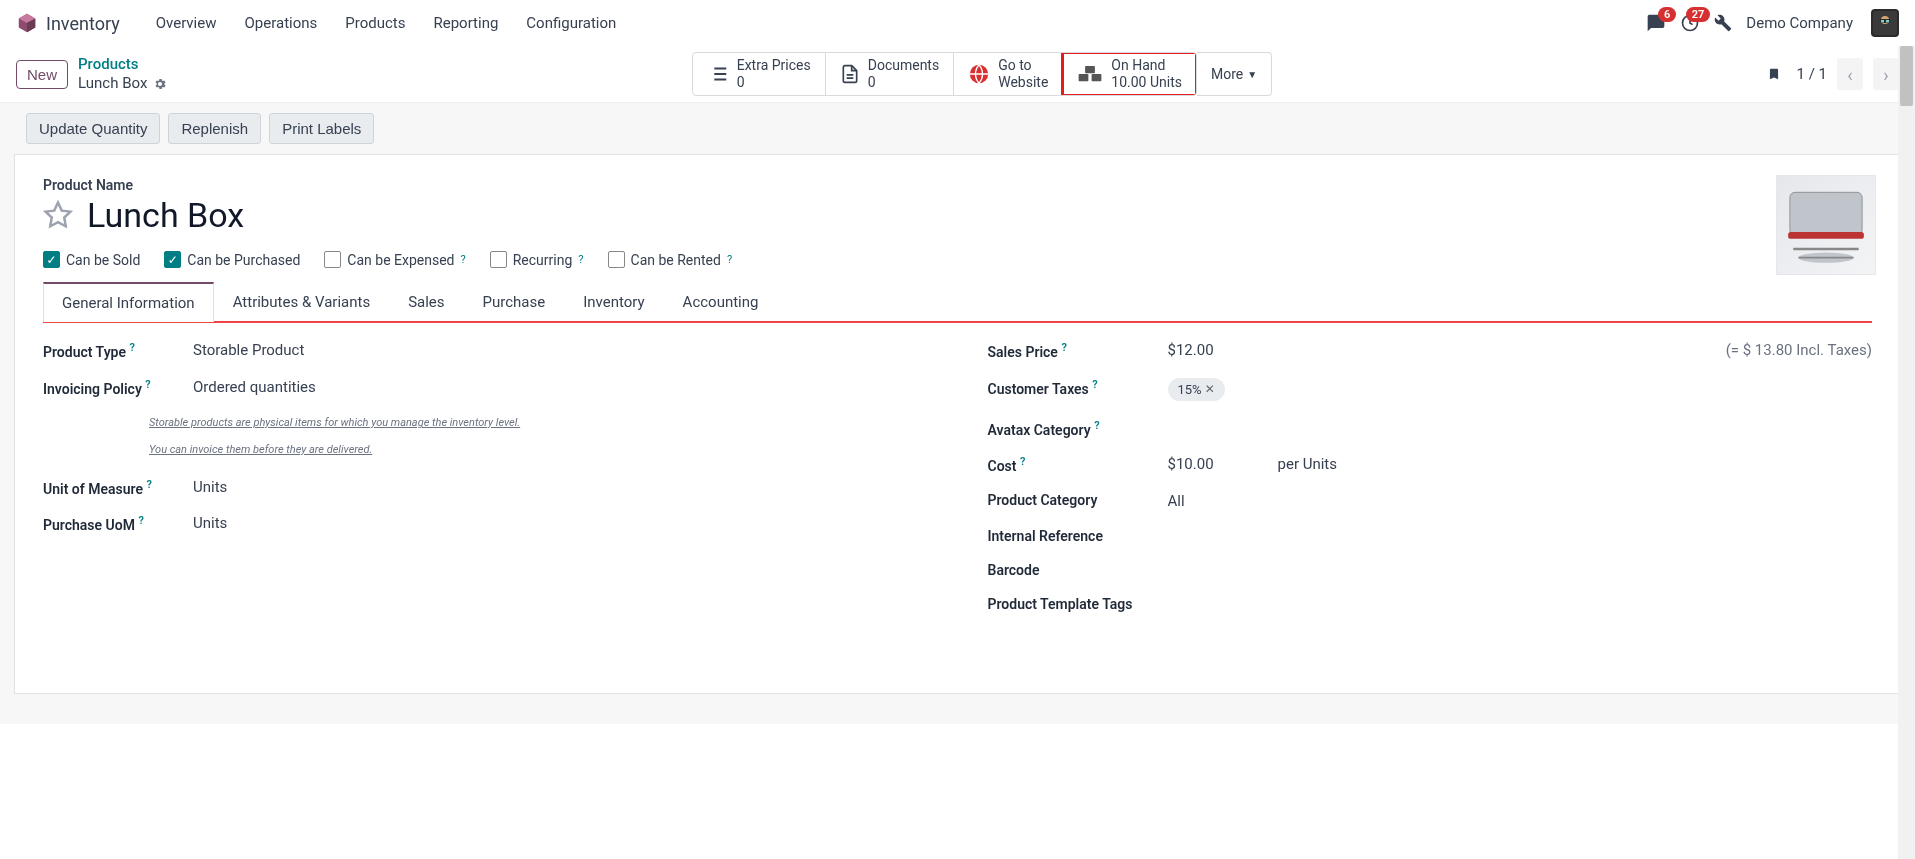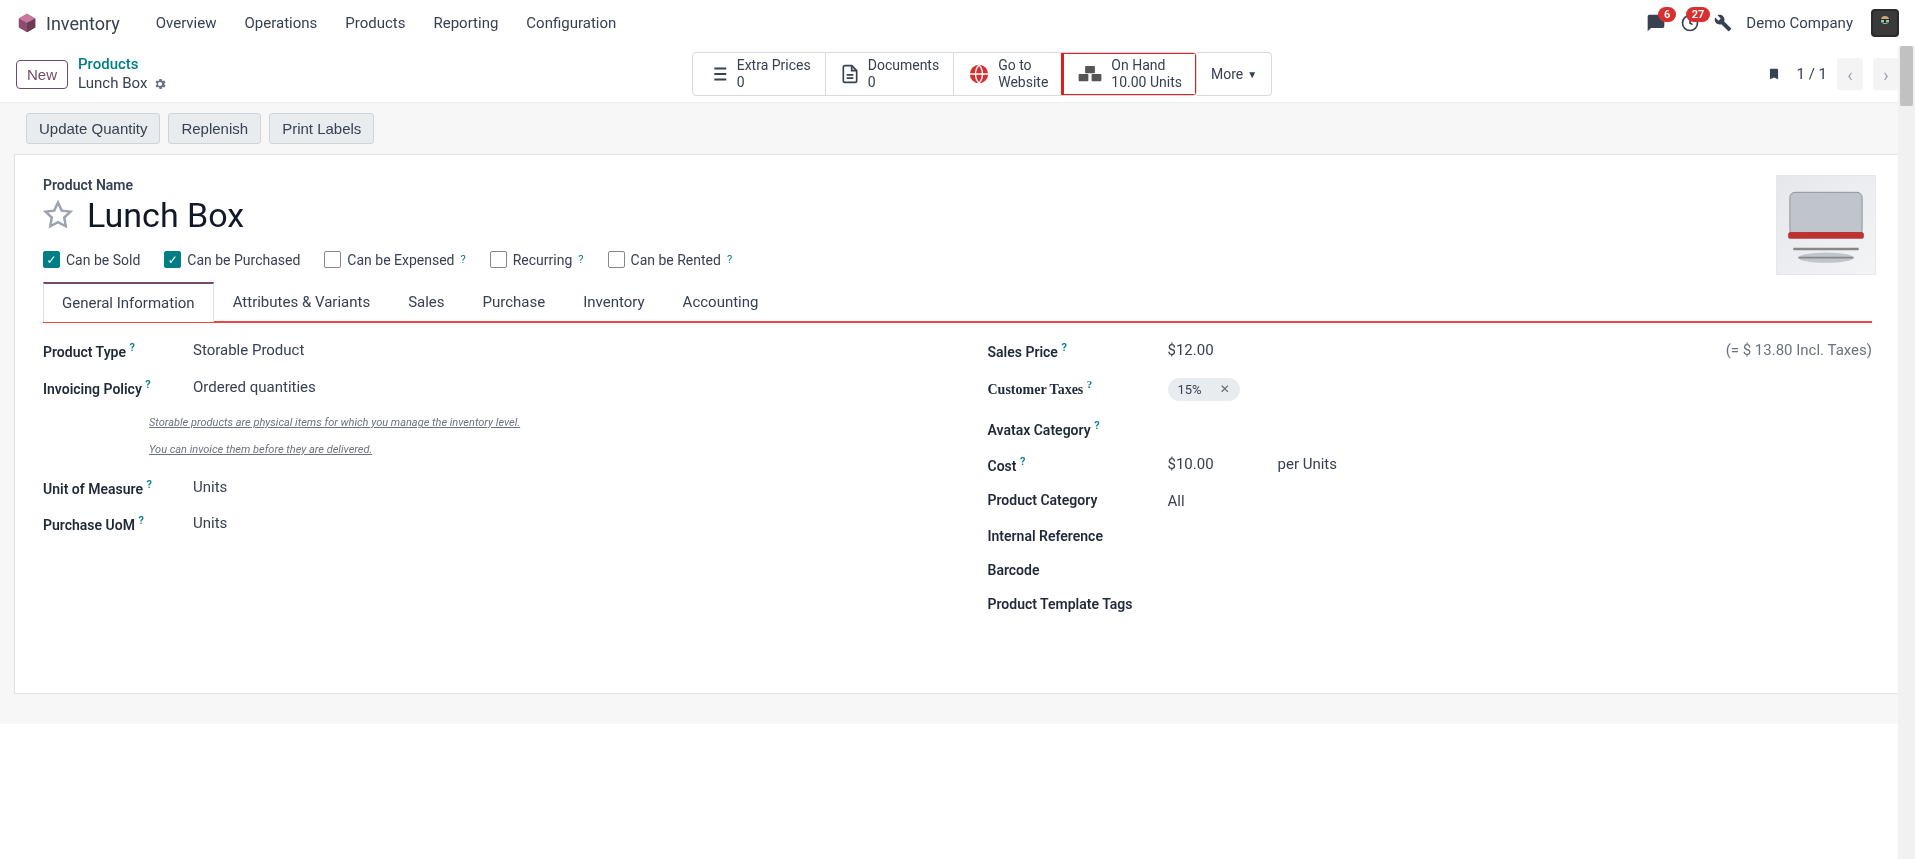--- a/index.html
+++ b/index.html
@@ -53,21 +53,21 @@
 .tabs { display:flex; border-bottom:2px solid #ef4444; margin-bottom:18px;}
 .tab { padding:10px 18px; border:1px solid transparent; border-bottom:none; cursor:pointer; font-size:15px; color:#374151;}
 .tab.active { border-color:#dee2e6; border-top:2px solid #714B67; background:#fff; margin-bottom:-1px; color:#374151;}
 
 .two-col { display:flex; gap:60px;}
 .col { flex:1; }
 .field-row { display:flex; margin-bottom:18px; align-items:flex-start;}
 .field-label { width:150px; font-weight:600; font-size:14px; color:#1f2937; flex-shrink:0;}
 .field-val { color:#374151; font-size:15px;}
 .help-text { color:#6b7280; font-style:italic; font-size:11px; margin-left:106px; margin-bottom:18px; line-height:1.7;text-decoration:underline;}
-.tax-tag { background:#e9ecef; padding:4px 10px; border-radius:14px; font-size:13px; display:inline-flex; align-items:center; gap:18px;}
+.tax-tag { background:#e9ecef; padding:4px 10px; border-radius:14px; font-size:13px; display:inline-flex; align-items:center; gap:3px;}
 .tax-tag .x { cursor:pointer; color:#666; font-size:12px;}
 .price-incl { color:#6b7280; font-size:15px; margin-left:auto;}
 .scrollbar-track { position:fixed; right:0; top:46px; bottom:0; width:17px; background:#f1f1f1;}
 .scrollbar-thumb { position:absolute; left:2px; right:2px; top:0; height:60px; background:#c1c1c1; border-radius:2px;}
 svg { display:block; }
 </style>
 </head>
 <body>
 
 <div class="topnav">
@@ -285,21 +285,21 @@
         </div>
       </div>
 
       <div class="col">
         <div class="field-row" style="align-items:center;">
           <div class="field-label" style="width:180px;"><span>Sales Price</span> <sup class="help-q">?</sup></div>
           <div class="field-val">$12.00</div>
           <div class="price-incl">(= $ 13.80 Incl. Taxes)</div>
         </div>
         <div class="field-row">
-          <div class="field-label" style="width:180px;font-family:Liberation Serif, serif;"><span>Customer Taxes</span> <sup class="help-q">?</sup></div>
+          <div class="field-label" style="width:180px;"><span>Customer Taxes</span> <sup class="help-q">?</sup></div>
           <div class="field-val">
             <span class="tax-tag">
                 <span>15%</span>
                 <span class="x">✕</span>
               </span>
           </div>
         </div>
         <div class="field-row">
           <div class="field-label" style="width:180px;"><span>Avatax Category</span> <sup class="help-q">?</sup></div>
           <div class="field-val"></div>

